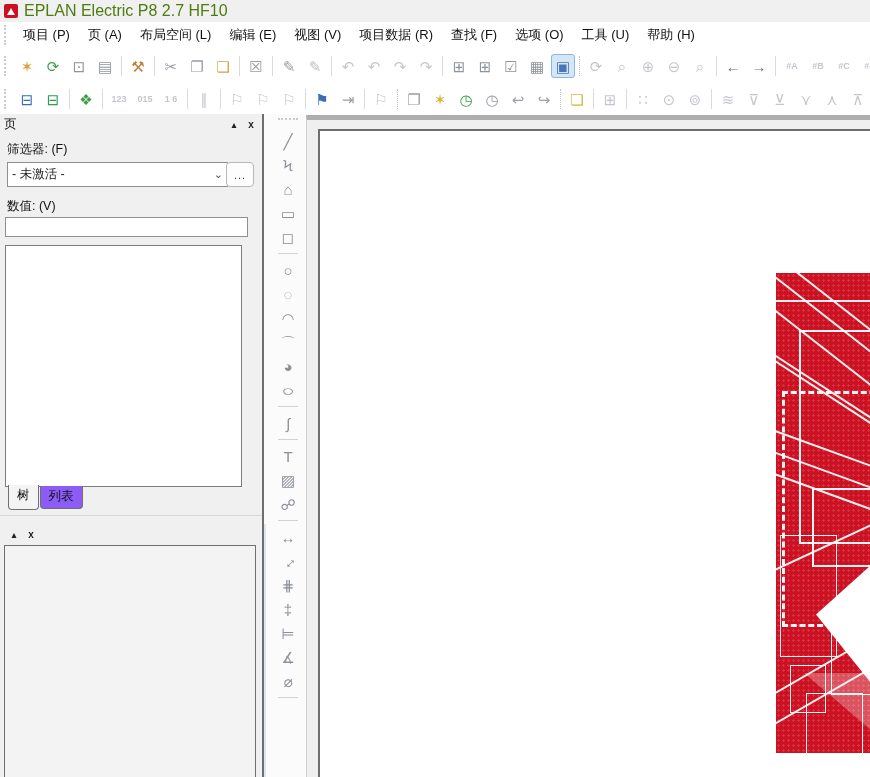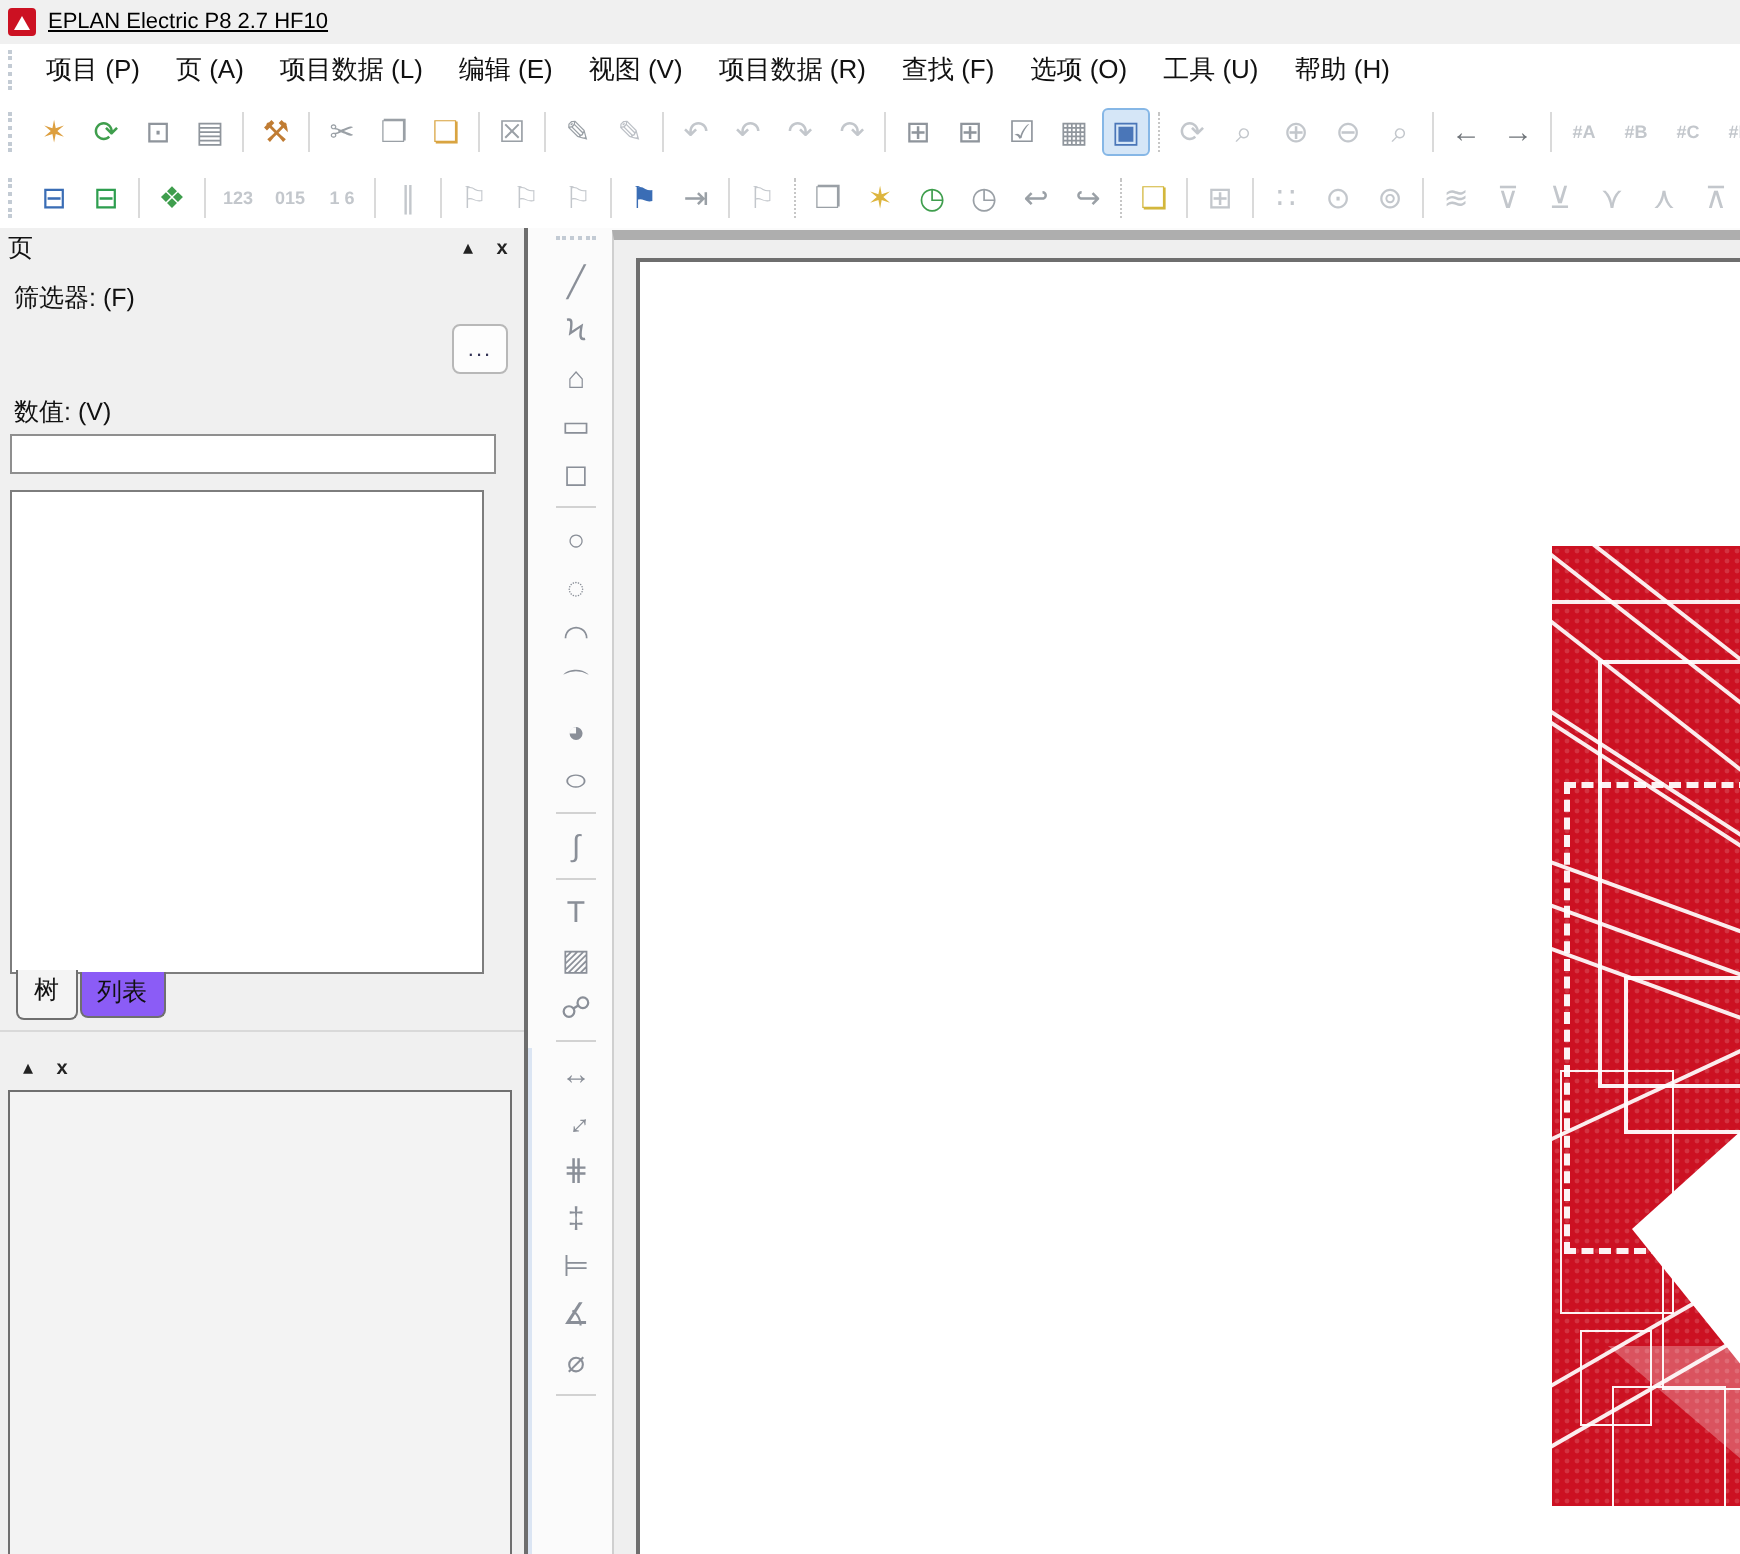--- a/index.html
+++ b/index.html
@@ -7,21 +7,21 @@
        font-family:"Liberation Sans","DejaVu Sans",sans-serif;font-size:13px;color:#222;
        -webkit-user-select:none;user-select:none;}
 
   
   .titlebar{position:absolute;left:0;top:0;width:100%;height:22px;background:#f0f0f0;
             display:flex;align-items:center;border-bottom:1px solid #e6e6e6;}
   .logo{width:14px;height:14px;margin:0 6px 0 4px;background:var(--brand-red,#cc1122);
         border-radius:2px;display:flex;align-items:center;justify-content:center;}
   .logo i{display:block;width:0;height:0;border-left:4px solid transparent;
           border-right:4px solid transparent;border-bottom:7px solid #fff;}
-  .title-text{color:#000000;font-size:11px;text-decoration:underline;}
+  .title-text{color:#4d7c0f;font-size:16px;}
 
   
   .menubar{position:absolute;left:0;top:22px;width:100%;height:26px;background:#fff;
            display:flex;align-items:center;padding-left:2px;}
   .menu-item{padding:0 9px;line-height:26px;font-size:13px;color:#111;cursor:default;}
 
   
   .toolbar{position:absolute;left:0;width:100%;background:#fff;display:flex;align-items:center;
            padding-left:2px;overflow:hidden;white-space:nowrap;}
   .tb1{top:48px;height:36px;border-bottom:1px solid #f2f2f2;}
@@ -107,21 +107,21 @@
     <span class="logo">
         <i></i>
       </span>
     <span class="title-text">EPLAN Electric P8 2.7 HF10</span>
   </div>
 
   <div class="menubar">
       <span class="handle"></span>
       <span class="menu-item">项目 (P)</span>
       <span class="menu-item">页 (A)</span>
-      <span class="menu-item">项目数据 (L)</span>
+      <span class="menu-item">布局空间 (L)</span>
       <span class="menu-item">编辑 (E)</span>
       <span class="menu-item">视图 (V)</span>
       <span class="menu-item">项目数据 (R)</span>
       <span class="menu-item">查找 (F)</span>
       <span class="menu-item">选项 (O)</span>
       <span class="menu-item">工具 (U)</span>
       <span class="menu-item">帮助 (H)</span>
     </div>
 
   <div class="toolbar tb1">
@@ -216,20 +216,24 @@
 
     <div class="dock">
 
       <div class="panel pages-panel">
         <div class="panel-hdr">
           <span class="panel-title">页</span>
           <span class="panel-btn">▴</span>
           <span class="panel-btn">x</span>
         </div>
         <span class="lbl" style="top:27px">筛选器: (F)</span>
+        <div class="combo">
+          <span>- 未激活 -</span>
+          <span class="chev">⌄</span>
+        </div>
         <div class="browse-btn">...</div>
         <span class="lbl" style="top:84px">数值: (V)</span>
         <input class="val-input" value="" style="">
         <div class="page-list"></div>
         <div class="tabs">
           <span class="tab on">树</span>
           <span class="tab">列表</span>
         </div>
       </div>
 

